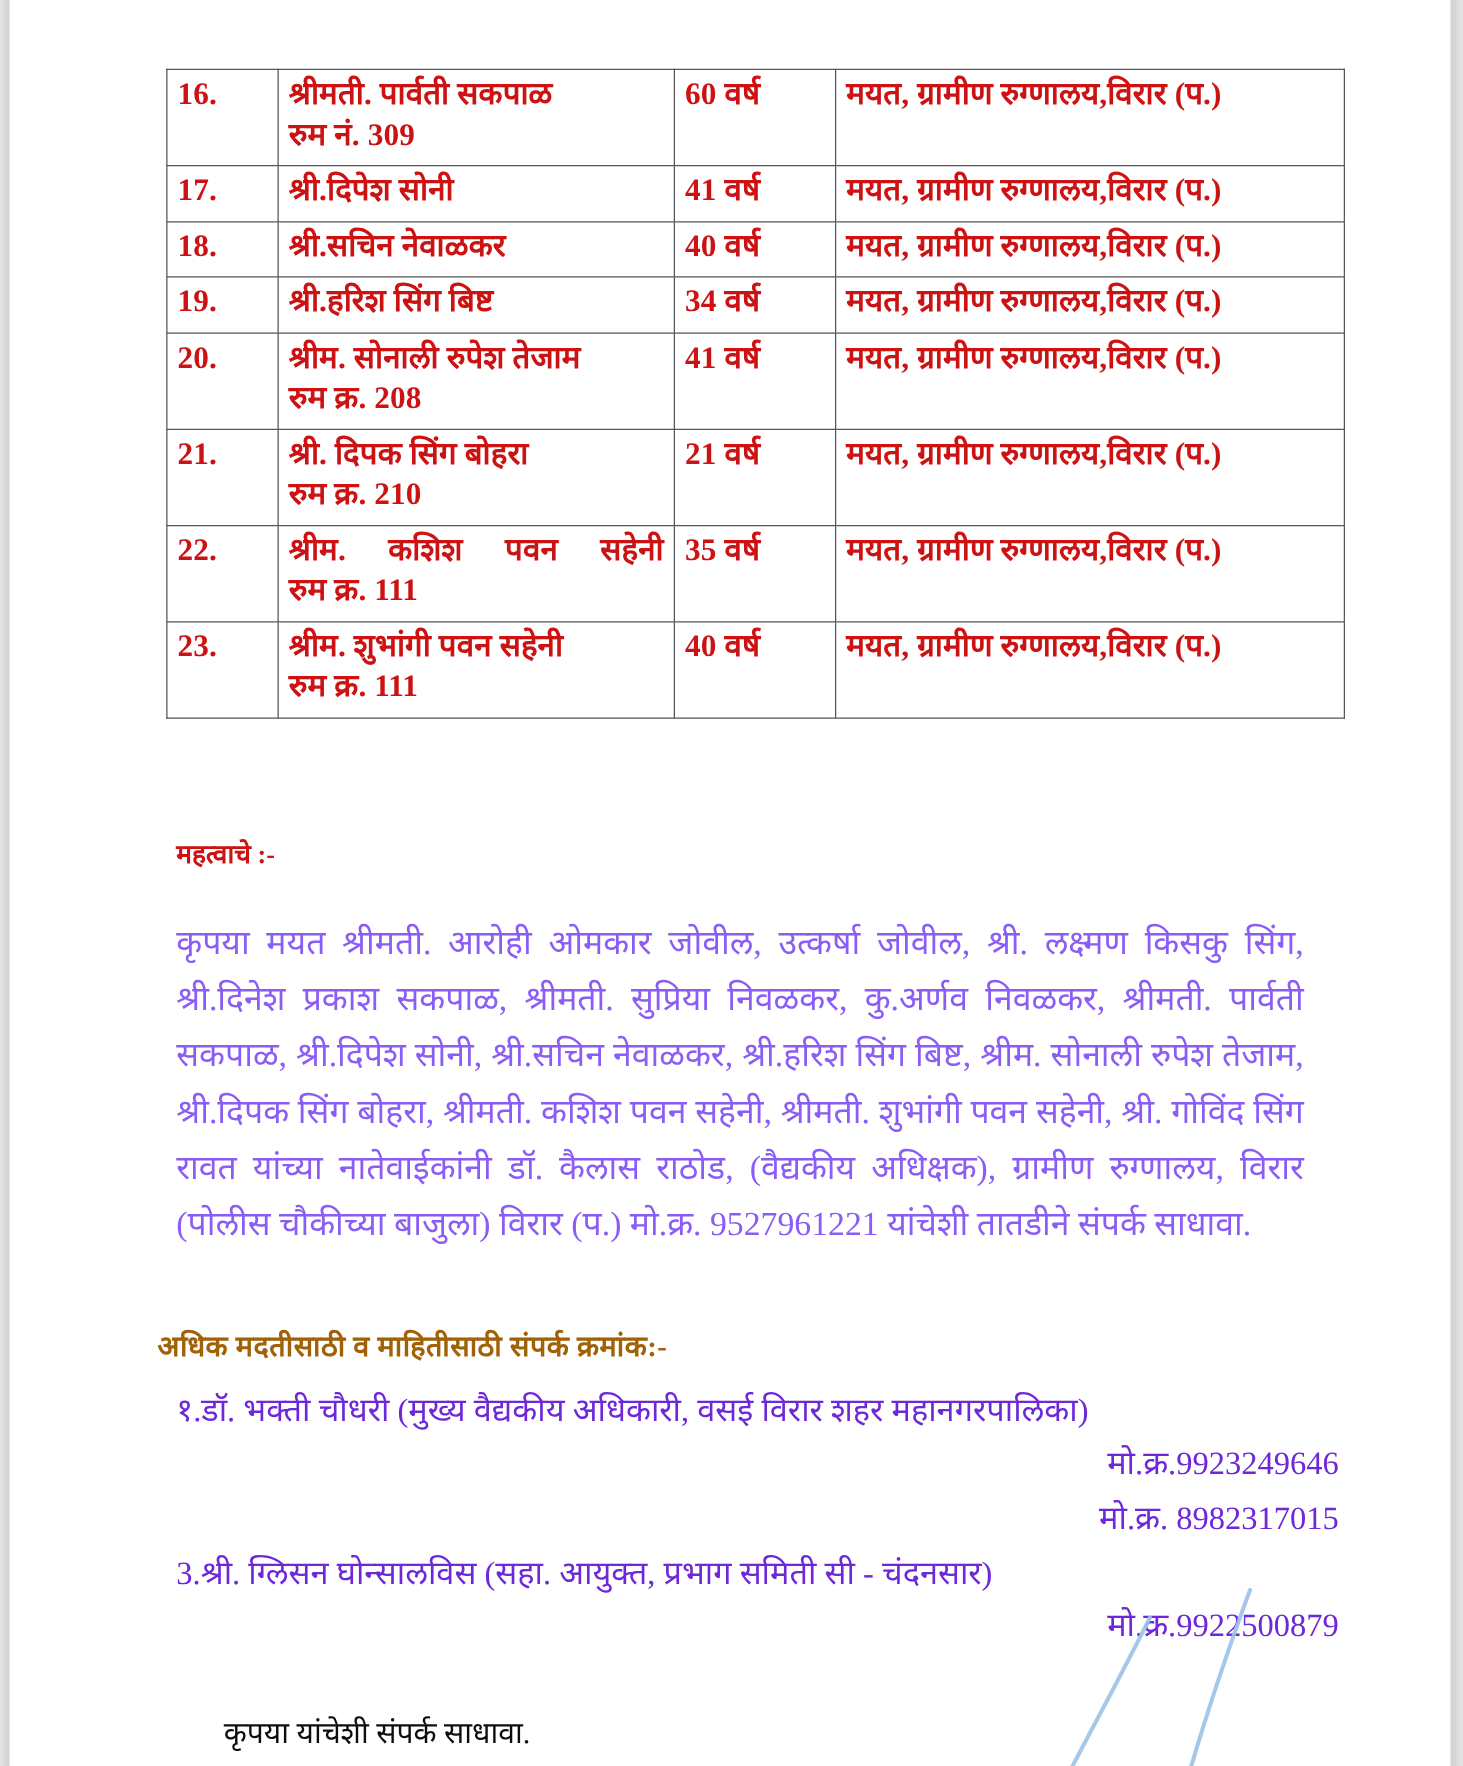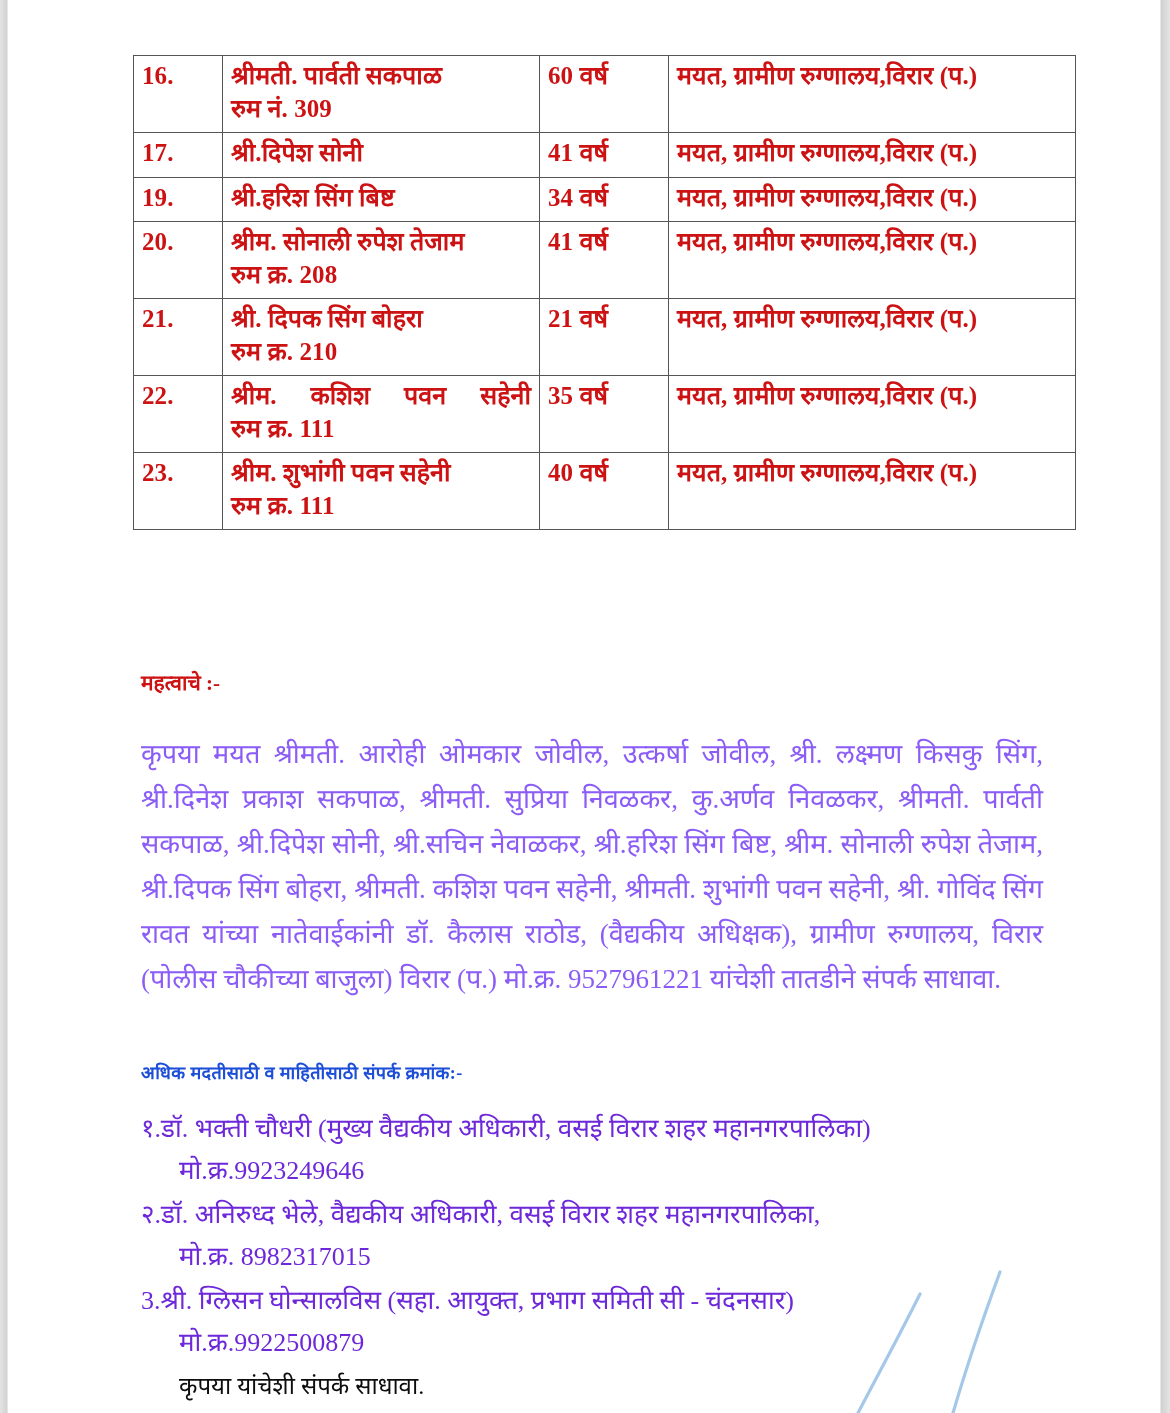--- a/index.html
+++ b/index.html
@@ -103,39 +103,39 @@
     width: 902px;
     color: #8b5cf6;
     font-size: 27px;
     line-height: 45px;
     text-align: justify;
     font-weight: 500;
   }
 
   .contact-heading {
     position: absolute;
-    left: 133px;
+    left: 118px;
     top: 1060px;
-    color: #1d4ed8;
-    font-size: 18px;
+    color: #a16207;
+    font-size: 23px;
     font-weight: 700;
     letter-spacing: 0.4px;
   }
   .contacts {
     position: absolute;
     left: 133px;
     top: 1108px;
     width: 930px;
     color: #6d28d9;
     font-size: 26px;
     font-weight: 500;
   }
   .contact-item { margin-bottom: 2px; }
   .contact-line { display: block; line-height: 42px; white-space: nowrap; }
-  .contact-line.indent { padding-left: 38px; }
+  .contact-line.indent { padding-left: 38px; text-align: right; }
 
   .closing {
     position: absolute;
     left: 171px;
     top: 1368px;
     color: #0d0d0d;
     font-size: 24px;
     font-weight: 500;
   }
 
@@ -160,20 +160,28 @@
           </td>
           <td class="c-age">60 वर्ष</td>
           <td class="c-rem">मयत, ग्रामीण रुग्णालय,विरार (प.)</td>
         </tr>
         <tr>
           <td class="c-sr">17.</td>
           <td class="c-name">
             <span class="nm-line1">श्री.दिपेश सोनी</span>
           </td>
           <td class="c-age">41 वर्ष</td>
+          <td class="c-rem">मयत, ग्रामीण रुग्णालय,विरार (प.)</td>
+        </tr>
+        <tr>
+          <td class="c-sr">18.</td>
+          <td class="c-name">
+            <span class="nm-line1">श्री.सचिन नेवाळकर</span>
+          </td>
+          <td class="c-age">40 वर्ष</td>
           <td class="c-rem">मयत, ग्रामीण रुग्णालय,विरार (प.)</td>
         </tr>
         <tr>
           <td class="c-sr">19.</td>
           <td class="c-name">
             <span class="nm-line1">श्री.हरिश सिंग बिष्ट</span>
           </td>
           <td class="c-age">34 वर्ष</td>
           <td class="c-rem">मयत, ग्रामीण रुग्णालय,विरार (प.)</td>
         </tr>
@@ -221,21 +229,20 @@
   <div class="para">कृपया मयत श्रीमती. आरोही ओमकार जोवील, उत्कर्षा जोवील, श्री. लक्ष्मण किसकु सिंग, श्री.दिनेश प्रकाश सकपाळ, श्रीमती. सुप्रिया निवळकर, कु.अर्णव निवळकर, श्रीमती. पार्वती सकपाळ, श्री.दिपेश सोनी, श्री.सचिन नेवाळकर, श्री.हरिश सिंग बिष्ट, श्रीम. सोनाली रुपेश तेजाम, श्री.दिपक सिंग बोहरा, श्रीमती. कशिश पवन सहेनी, श्रीमती. शुभांगी पवन सहेनी, श्री. गोविंद सिंग रावत यांच्या नातेवाईकांनी डॉ. कैलास राठोड, (वैद्यकीय अधिक्षक), ग्रामीण रुग्णालय, विरार (पोलीस चौकीच्या बाजुला) विरार (प.) मो.क्र. 9527961221   यांचेशी तातडीने संपर्क साधावा.</div>
 
   <div class="contact-heading">अधिक मदतीसाठी व माहितीसाठी संपर्क क्रमांक:-</div>
 
   <div class="contacts" id="contacts-list">
       <div class="contact-item">
         <span class="contact-line">१.डॉ. भक्ती चौधरी (मुख्य वैद्यकीय अधिकारी, वसई विरार शहर महानगरपालिका)</span>
         <span class="contact-line indent">मो.क्र.9923249646</span>
       </div>
       <div class="contact-item">
-        <span class="contact-line">२.डॉ.  अनिरुध्द भेले, वैद्यकीय अधिकारी, वसई विरार शहर महानगरपालिका,</span>
         <span class="contact-line indent">मो.क्र. 8982317015</span>
       </div>
       <div class="contact-item">
         <span class="contact-line">3.श्री. ग्लिसन घोन्सालविस (सहा. आयुक्त, प्रभाग समिती सी - चंदनसार)</span>
         <span class="contact-line indent">मो.क्र.9922500879</span>
       </div>
     </div>
 
   <div class="closing">कृपया यांचेशी संपर्क साधावा.</div>
 

